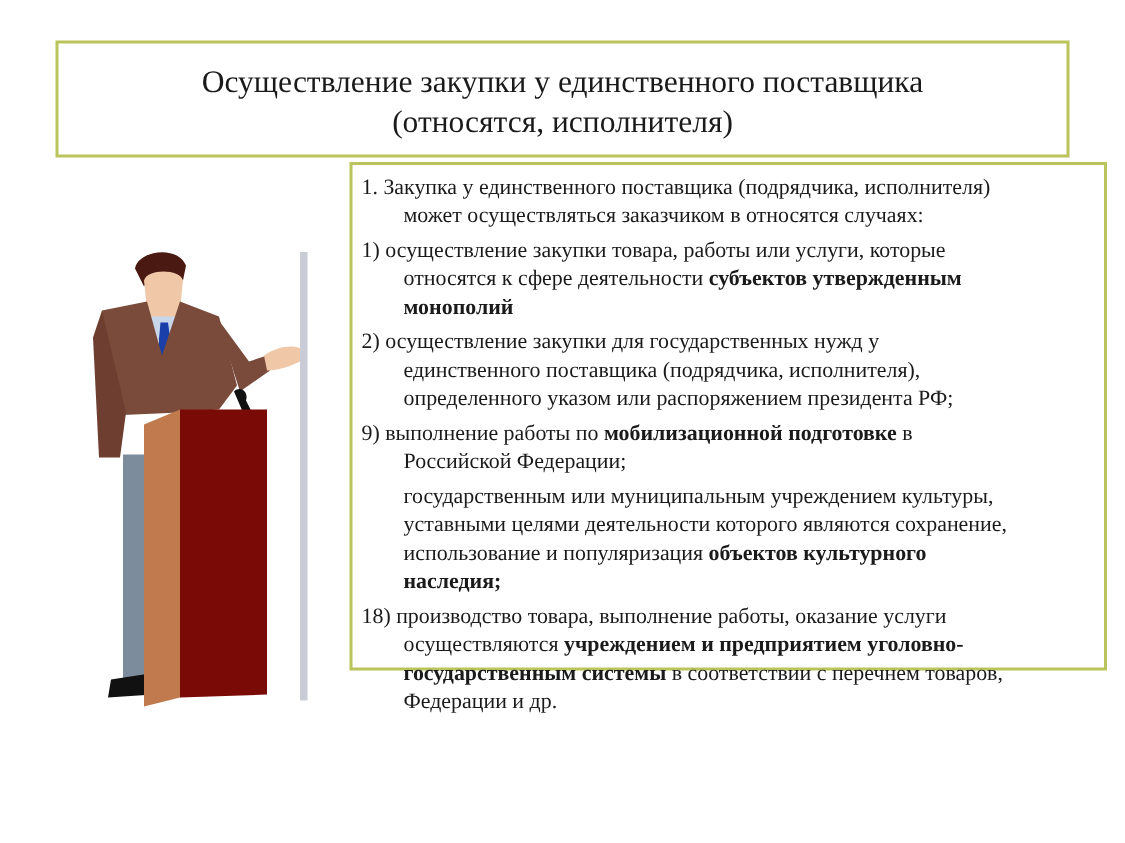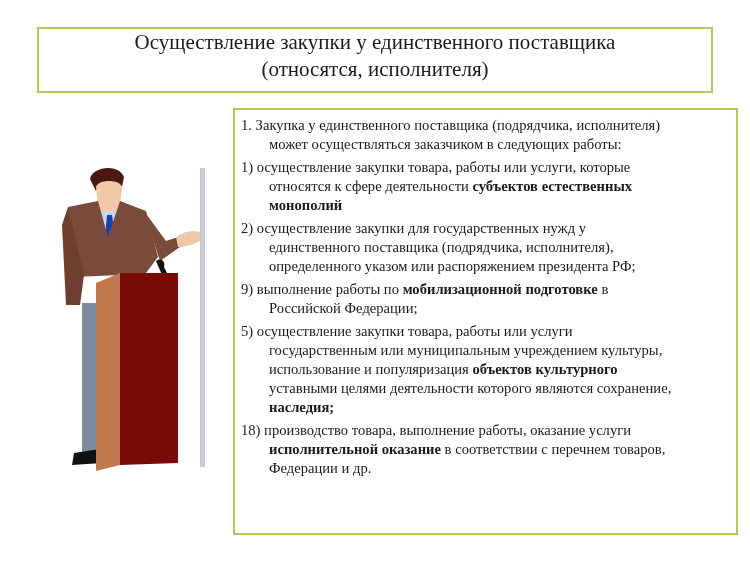--- a/index.html
+++ b/index.html
@@ -6,25 +6,25 @@
   body {
     width: 750px; height: 562px; background: #ffffff;
     position: relative; overflow: hidden;
     font-family: "Liberation Serif", "DejaVu Serif", serif;
     color: #1a1a1a;
   }
   .title-box {
     position: absolute; left: 37px; top: 27px; width: 672px; height: 62px;
     border: 2px solid #b9c45a; box-sizing: content-box;
     text-align: center; font-size: 21px; line-height: 27px;
-    padding-top: 0;
+    padding-top: 12px;
   }
   .title-box .line { display: block; }
   .content-box {
-    position: absolute; left: 233px; top: 108px; width: 505px; height: 427px;
+    position: absolute; left: 233px; top: 108px; width: 505px; height: 339px;
     border: 2px solid #b9c45a;
     font-size: 14.6px; line-height: 19px;
     padding: 6px 4px 0 6px; box-sizing: border-box;
   }
   .para { margin: 0 0 4px 0; }
   .para .first { display: block; }
   .para .cont { display: block; padding-left: 28px; }
   b { font-weight: bold; }
 
   .illustration { position: absolute; left: 60px; top: 165px; width: 160px; height: 310px; }
@@ -65,41 +65,41 @@
   <path d="M36 118 L60 108 L60 300 L36 306 Z" fill="#c07a4e"></path>
 
   <path d="M60 108 L118 108 L118 298 L60 300 Z" fill="#7a0a05"></path>
 </svg>
 
 <div class="pole"></div>
 
 <div class="content-box" id="content-box">
     <div class="para">
       <span class="first"><span>1. Закупка у единственного поставщика (подрядчика, исполнителя)</span></span>
-      <span class="cont"><span>может осуществляться заказчиком в следующих работы:</span></span>
+      <span class="cont"><span>может осуществляться заказчиком в относятся случаях:</span></span>
     </div>
     <div class="para">
       <span class="first"><span>1) осуществление закупки товара, работы или услуги, которые</span></span>
-      <span class="cont"><span>относятся к сфере деятельности </span><b>субъектов естественных</b></span>
+      <span class="cont"><span>относятся к сфере деятельности </span><b>субъектов утвержденным</b></span>
       <span class="cont"><b>монополий</b></span>
     </div>
     <div class="para">
       <span class="first"><span>2) осуществление закупки для государственных нужд у</span></span>
       <span class="cont"><span>единственного поставщика (подрядчика, исполнителя),</span></span>
       <span class="cont"><span>определенного указом или распоряжением президента РФ;</span></span>
     </div>
     <div class="para">
       <span class="first"><span>9) выполнение работы по </span><b>мобилизационной подготовке</b><span> в</span></span>
       <span class="cont"><span>Российской Федерации;</span></span>
     </div>
     <div class="para">
-      <span class="first"><span>5) осуществление закупки товара, работы или услуги</span></span>
       <span class="cont"><span>государственным или муниципальным учреждением культуры,</span></span>
+      <span class="cont"><span>уставными целями деятельности которого являются сохранение,</span></span>
       <span class="cont"><span>использование и популяризация </span><b>объектов культурного</b></span>
-      <span class="cont"><span>уставными целями деятельности которого являются сохранение,</span></span>
       <span class="cont"><b>наследия;</b></span>
     </div>
     <div class="para">
       <span class="first"><span>18) производство товара, выполнение работы, оказание услуги</span></span>
-      <span class="cont"><b>исполнительной оказание</b><span> в соответствии с перечнем товаров,</span></span>
+      <span class="cont"><span>осуществляются </span><b>учреждением и предприятием уголовно-</b></span>
+      <span class="cont"><b>государственным системы</b><span> в соответствии с перечнем товаров,</span></span>
       <span class="cont"><span>Федерации и др.</span></span>
     </div>
   </div>
 
 </body></html>

